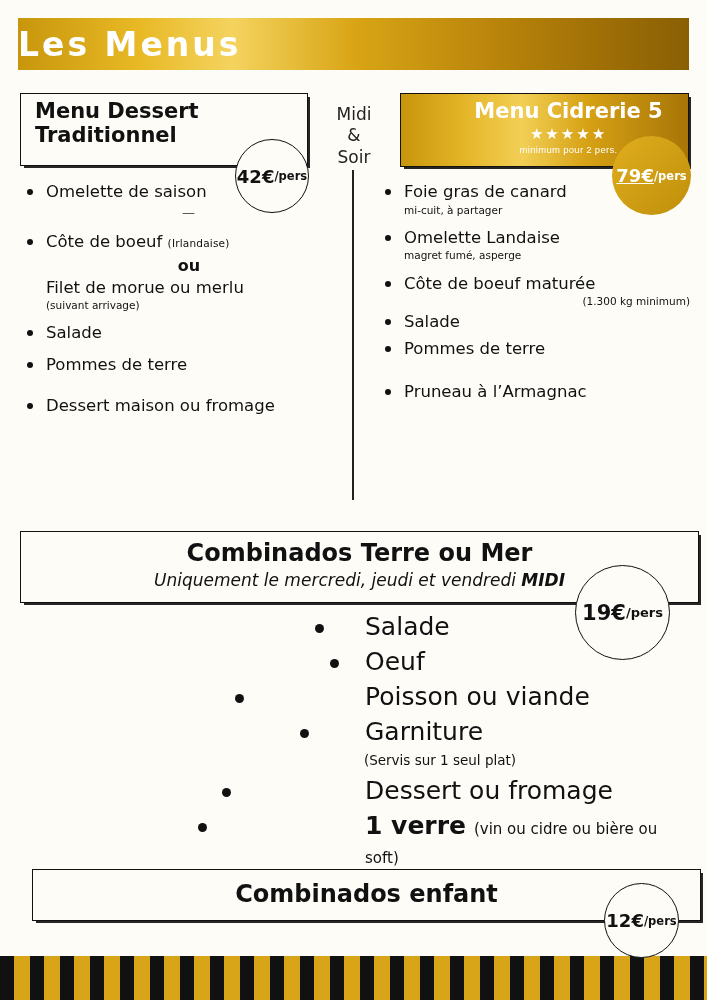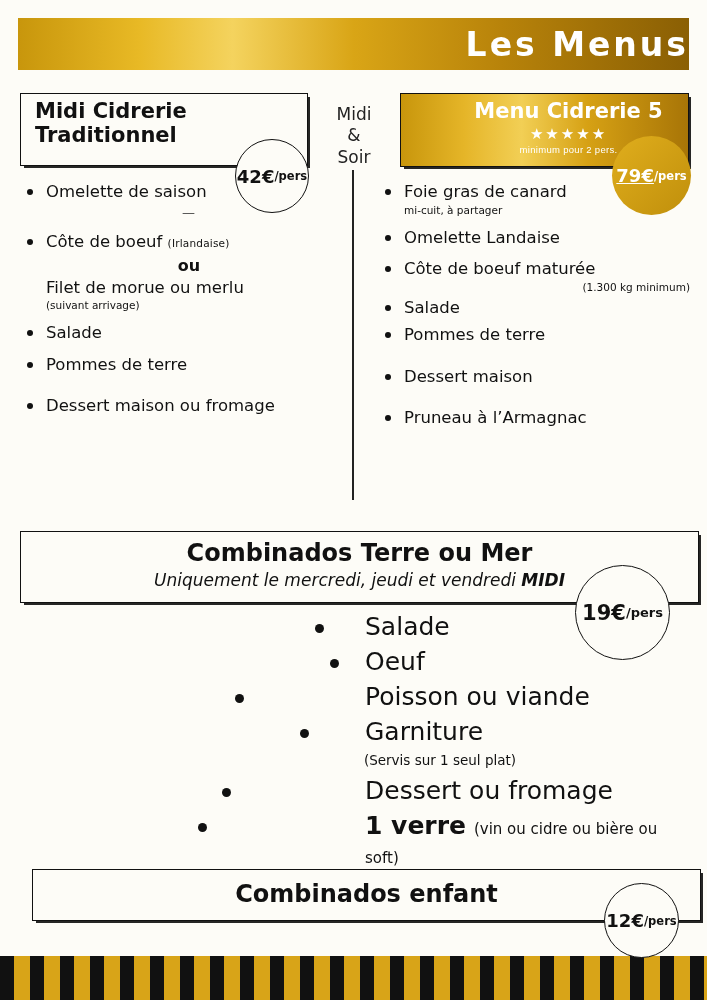--- a/index.html
+++ b/index.html
@@ -19,21 +19,21 @@
   
   .header-banner {
     position: absolute;
     left: 18px;
     top: 18px;
     width: 671px;
     height: 52px;
     background: linear-gradient(90deg, #c8960c 0%, #e8b925 18%, #f4d35e 32%, #d9a516 50%, #b8830a 72%, #8a5f04 100%);
     display: flex;
     align-items: center;
-    justify-content: flex-end;
+    justify-content: flex-start;
   }
   .header-title {
     color: #ffffff;
     font-size: 33px;
     font-weight: bold;
     letter-spacing: 3px;
     font-family: "DejaVu Sans", sans-serif;
   }
 
   
@@ -275,21 +275,21 @@
   }
 </style>
 </head>
 <body>
 
 <div class="header-banner">
   <div class="header-title">Les Menus</div>
 </div>
 
 <div class="frame" id="left-menu-box">
-  <div class="menu-head-title">Midi Cidrerie</div>
+  <div class="menu-head-title">Menu Dessert</div>
   <div class="menu-head-title">Traditionnel</div>
 </div>
 
 <div class="price-badge" id="badge-42">
   <span class="amount">42€</span>
     <span class="per">/pers</span>
 </div>
 
 <ul class="item-list" style="left:20px; top:182px; width:312px;">
   <li class="item">
@@ -332,33 +332,31 @@
     <span class="per" style="color:#fff;">/pers</span>
 </div>
 
 <ul class="item-list" style="left:378px; top:182px; width:312px;">
   <li class="item">
     <span>Foie gras de canard</span>
     <span class="sub-block">mi-cuit, à partager</span>
   </li>
   <li class="item">
     <span>Omelette Landaise</span>
+    <span class="sub-block">magret fumé, asperge</span>
   </li>
   <li class="item" style="margin-bottom:4px;">
     <span>Côte de boeuf maturée</span>
     <span class="sub-block" style="text-align:right;">(1.300 kg minimum)</span>
   </li>
   <li class="item" style="margin-bottom:6px;">
     <span>Salade</span>
   </li>
   <li class="item" style="margin-bottom:22px;">
     <span>Pommes de terre</span>
-  </li>
-  <li class="item" style="margin-bottom:20px;">
-    <span>Dessert maison</span>
   </li>
   <li class="item">
     <span>Pruneau à l’Armagnac</span>
   </li>
 </ul>
 
 <div class="frame" id="combi-box">
   <div class="combi-title">Combinados Terre ou Mer</div>
   <div class="combi-sub">
     <span>Uniquement le mercredi, jeudi et vendredi </span><b>MIDI</b>

